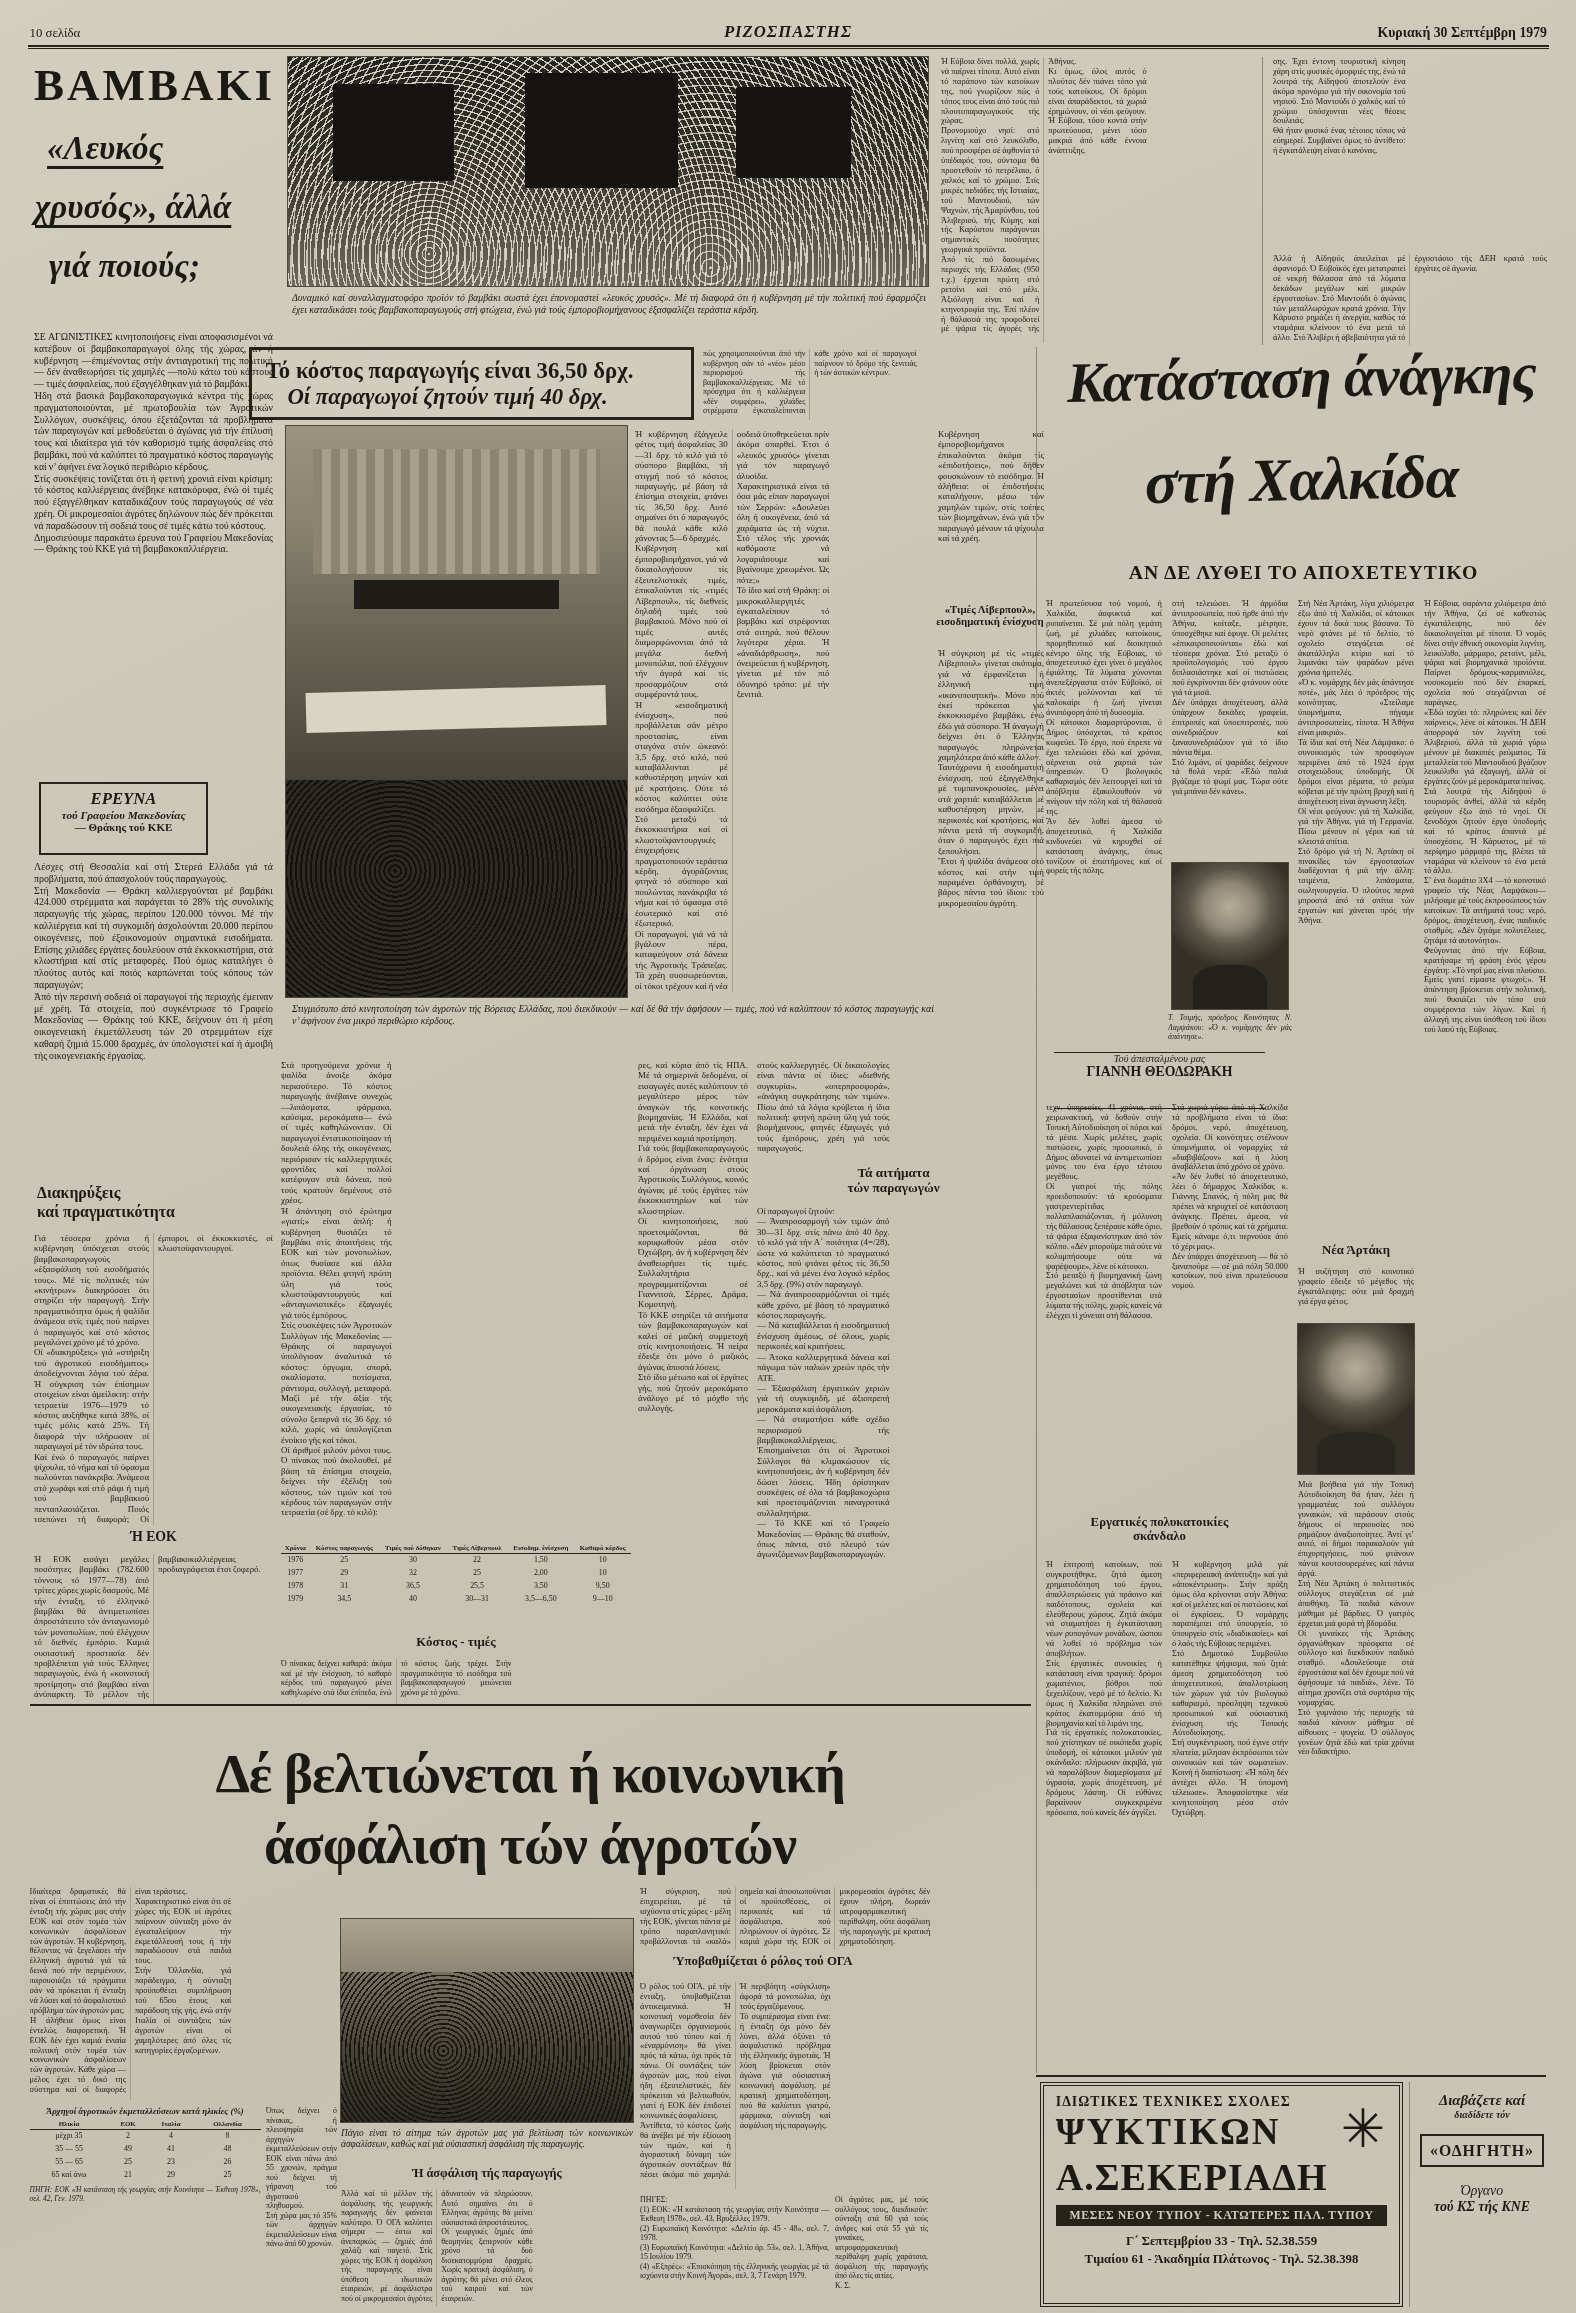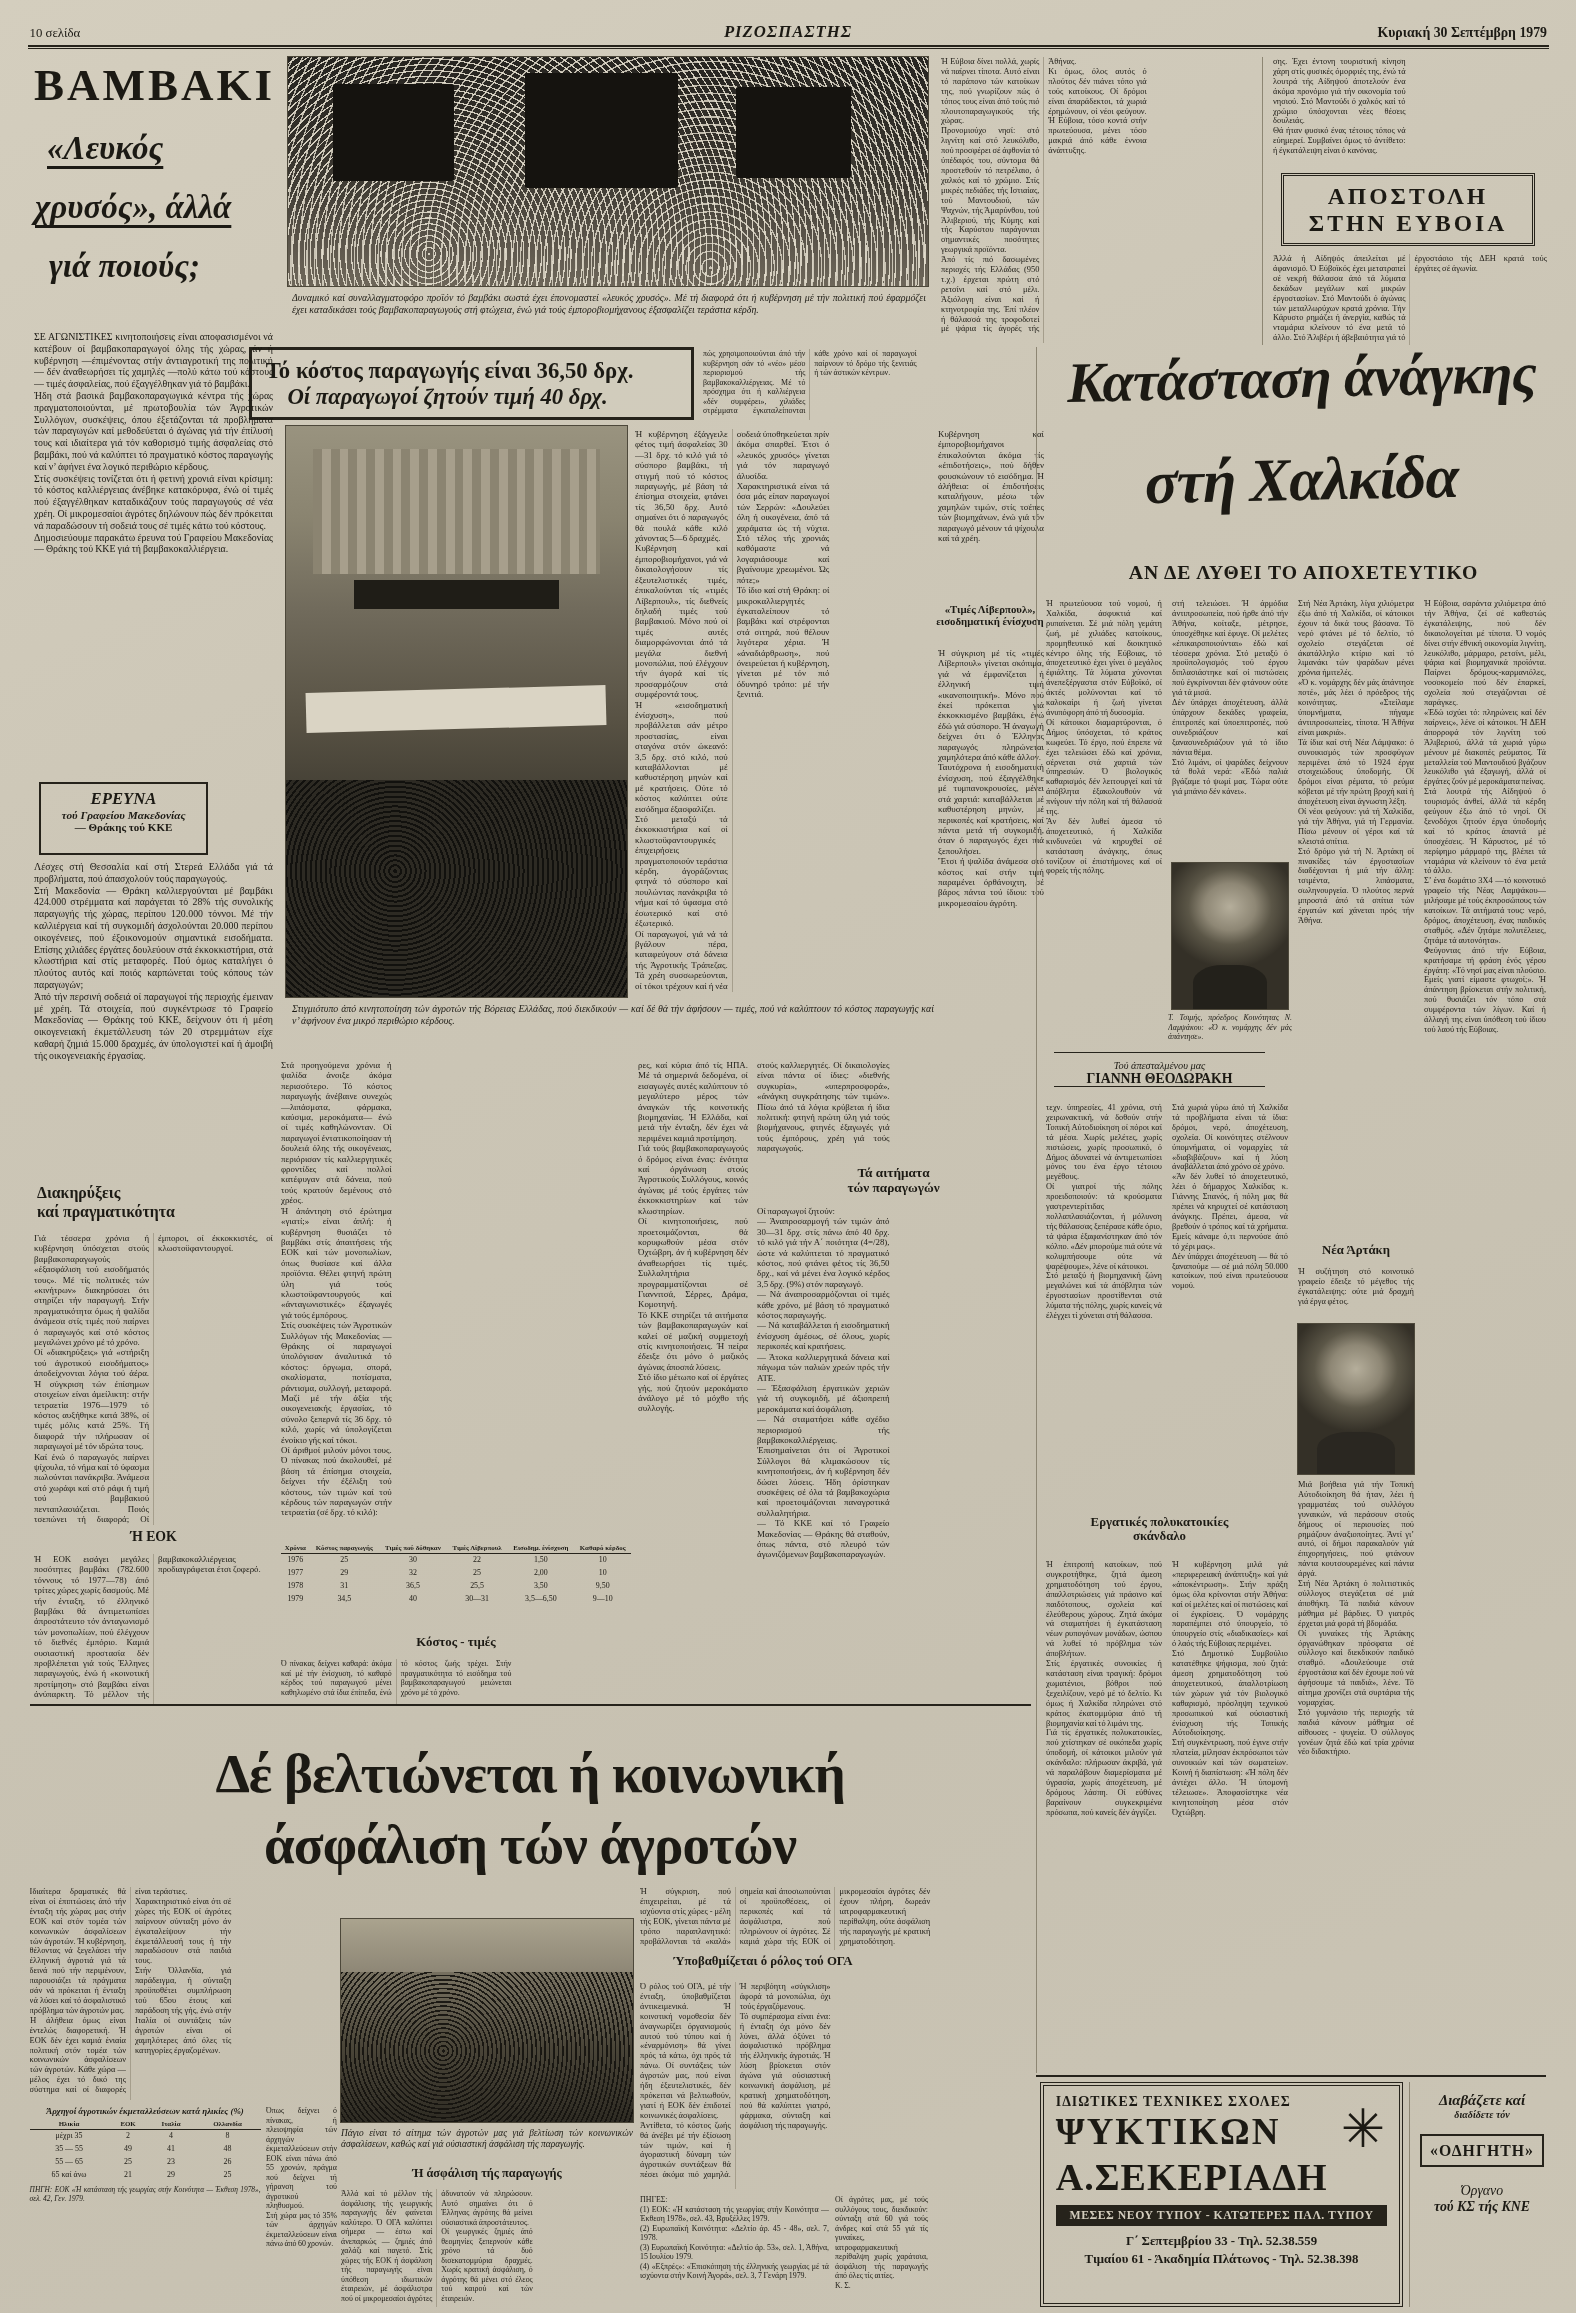--- a/index.html
+++ b/index.html
@@ -58,24 +58,20 @@
   <div class="abs cap" style="left:292px;top:292px;width:634px;height:49px">Δυναμικό καί συναλλαγματοφόρο προϊόν τό βαμβάκι σωστά έχει έπονομαστεί «λευκός χρυσός». Μέ τή διαφορά ότι ή κυβέρνηση μέ τήν πολιτική πού έφαρμόζει έχει καταδικάσει τούς βαμβακοπαραγωγούς στή φτώχεια, ένώ γιά τούς έμποροβιομήχανους έξασφαλίζει τεράστια κέρδη.</div>
 
   <div class="abs bt s85 c3" style="left:941px;top:57px;width:313px;height:286px">Ή Εύβοια δίνει πολλά, χωρίς νά παίρνει τίποτα. Αυτό είναι τό παράπονο τών κατοίκων της, πού γνωρίζουν πώς ό τόπος τους είναι άπό τούς πιό πλουτοπαραγωγικούς τής χώρας.
 Προνομιούχο νησί: στό λιγνίτη καί στό λευκόλιθο, πού προσφέρει σέ άφθονία τό ύπέδαφός του, σύντομα θά προστεθούν τό πετρέλαιο, ό χαλκός καί τό χρώμιο. Στίς μικρές πεδιάδες τής Ιστιαίας, τού Μαντουδιού, τών Ψαχνών, τής Άμαρύνθου, τού Άλιβεριού, τής Κύμης καί τής Καρύστου παράγονται σημαντικές ποσότητες γεωργικά προϊόντα.
 Ἀπό τίς πιό δασωμένες περιοχές τής Ελλάδας (950 τ.χ.) έρχεται πρώτη στό ρετσίνι καί στό μέλι. Άξιόλογη είναι καί ή κτηνοτροφία της. Έπί πλέον ή θάλασσά της τροφοδοτεί μέ ψάρια τίς άγορές τής Άθήνας.
 Κι όμως, όλος αυτός ό πλούτος δέν πιάνει τόπο γιά τούς κατοίκους. Οί δρόμοι είναι άπαράδεκτοι, τά χωριά έρημώνουν, οί νέοι φεύγουν. Ή Εύβοια, τόσο κοντά στήν πρωτεύουσα, μένει τόσο μακριά άπό κάθε έννοια άνάπτυξης.</div>
   <div class="abs vrule" style="left:1262px;top:57px;height:288px"></div>
   <div class="abs bt s85 c2" style="left:1273px;top:57px;width:274px;height:108px">σης. Έχει έντονη τουριστική κίνηση χάρη στίς φυσικές όμορφιές της, ένώ τά λουτρά τής Αίδηψού άποτελούν ένα άκόμα προνόμιο γιά τήν οικονομία τού νησιού. Στό Μαντούδι ό χαλκός καί τό χρώμιο ύπόσχονται νέες θέσεις δουλειάς.
 Θά ήταν φυσικό ένας τέτοιος τόπος νά εύημερεί. Συμβαίνει όμως τό άντίθετο: ή έγκατάλειψη είναι ό κανόνας.</div>
 
-  <div class="abs" style="left:1281px;top:173px;width:254px;height:73px;border:3.9px double #26231b;display:flex;flex-direction:column;justify-content:center">
-    <div class="sub" style="font-size:23.6px;letter-spacing:3px">ΑΠΟΣΤΟΛΗ</div>
-    <div class="sub" style="font-size:23.6px;letter-spacing:3px">ΣΤΗΝ ΕΥΒΟΙΑ</div>
-  </div>
   <div class="abs bt s85 c2" style="left:1273px;top:254px;width:274px;height:91px">Ἀλλά ή Αίδηψός άπειλείται μέ άφανισμό. Ό Εύβοϊκός έχει μετατραπεί σέ νεκρή θάλασσα άπό τά λύματα δεκάδων μεγάλων καί μικρών έργοστασίων. Στό Μαντούδι ό άγώνας τών μεταλλωρύχων κρατά χρόνια. Τήν Κάρυστο ρημάζει ή άνεργία, καθώς τά νταμάρια κλείνουν τό ένα μετά τό άλλο. Στό Άλιβέρι ή άβεβαιότητα γιά τό έργοστάσιο τής ΔΕΗ κρατά τούς έργάτες σέ άγωνία.</div>
 
   <div class="abs" style="left:249px;top:347px;width:445px;height:73px;border:3px solid #26231b;padding:7.9px 13.8px;background:rgba(212,206,192,.55)">
     <div style="font-size:22.7px;font-weight:bold">Τό κόστος παραγωγής είναι 36,50 δρχ.</div>
     <div style="font-size:22.7px;font-weight:bold;font-style:italic;padding-left:21.7px">Οί παραγωγοί ζητούν τιμή 40 δρχ.</div>
   </div>
   <div class="abs bt s8 c3" style="left:703px;top:349px;width:325px;height:71px">πώς χρησιμοποιούνται άπό τήν κυβέρνηση σάν τό «νέο» μέσο περιορισμού τής βαμβακοκαλλιέργειας. Μέ τό πρόσχημα ότι ή καλλιέργεια «δέν συμφέρει», χιλιάδες στρέμματα έγκαταλείπονται κάθε χρόνο καί οί παραγωγοί παίρνουν τό δρόμο τής ξενιτιάς ή τών άστικών κέντρων.</div>
 
   <div class="abs ph ph-street" style="left:286px;top:426px;width:341px;height:571px">
     <div style="position:absolute;left:8%;top:4%;width:84%;height:22%;background:repeating-linear-gradient(90deg,#8b8471 0 8.9px,#a79f8c 8.9px 17.7px)"></div>
@@ -203,21 +199,21 @@
 Ἂν δέν λυθεί άμεσα τό άποχετευτικό, ή Χαλκίδα κινδυνεύει νά κηρυχθεί σέ κατάσταση άνάγκης, όπως τονίζουν οί έπιστήμονες καί οί φορείς τής πόλης.</div>
   <div class="abs bt s85" style="left:1172px;top:599px;width:116px;height:260px">στή τελειώσει. Ή άρμόδια άντιπροσωπεία, πού ήρθε άπό τήν Άθήνα, κοίταξε, μέτρησε, ύποσχέθηκε καί έφυγε. Οί μελέτες «έπικαιροποιούνται» έδώ καί τέσσερα χρόνια. Στό μεταξύ ό προϋπολογισμός τού έργου διπλασιάστηκε καί οί πιστώσεις πού έγκρίνονται δέν φτάνουν ούτε γιά τά μισά.
 Δέν ύπάρχει άποχέτευση, άλλά ύπάρχουν δεκάδες γραφεία, έπιτροπές καί ύποεπιτροπές, πού συνεδριάζουν καί ξανασυνεδριάζουν γιά τό ίδιο πάντα θέμα.
 Στό λιμάνι, οί ψαράδες δείχνουν τά θολά νερά: «Έδώ παλιά βγάζαμε τό ψωμί μας. Τώρα ούτε γιά μπάνιο δέν κάνει».</div>
 
   <div class="abs ph ph-portrait" style="left:1172px;top:863px;width:116px;height:146px">
     <div style="position:absolute;left:18%;bottom:0;width:64%;height:30%;background:#23211b;border-radius:40% 40% 0 0"></div>
   </div>
   <div class="abs cap" style="left:1168px;top:1013px;width:124px;height:35px;font-size:7.9px;line-height:9.5px">Τ. Τσιμής, πρόεδρος Κοινότητας Ν. Λαμψάκου: «Ό κ. νομάρχης δέν μάς άπάντησε».</div>
 
-  <div class="abs" style="left:1054px;top:1052px;width:211px;height:35px;border-top:1px solid #26231b;border-bottom:1px solid #26231b;padding-top:7px;text-align:center">
+  <div class="abs" style="left:1054px;top:1052px;width:211px;height:57px;border-top:1px solid #26231b;border-bottom:1px solid #26231b;padding-top:0;text-align:center">
     <div style="font-size:10.3px;font-style:italic">Τού άπεσταλμένου μας</div>
     <div style="font-size:13.8px;font-weight:bold">ΓΙΑΝΝΗ ΘΕΟΔΩΡΑΚΗ</div>
   </div>
 
   <div class="abs bt s85" style="left:1046px;top:1103px;width:116px;height:406px">τεχν. ύπηρεσίες, 41 χρόνια, στή χειρωνακτική, νά δοθούν στήν Τοπική Αύτοδιοίκηση οί πόροι καί τά μέσα. Χωρίς μελέτες, χωρίς πιστώσεις, χωρίς προσωπικό, ό Δήμος άδυνατεί νά άντιμετωπίσει μόνος του ένα έργο τέτοιου μεγέθους.
 Οί γιατροί τής πόλης προειδοποιούν: τά κρούσματα γαστρεντερίτιδας πολλαπλασιάζονται, ή μόλυνση τής θάλασσας ξεπέρασε κάθε όριο, τά ψάρια έξαφανίστηκαν άπό τόν κόλπο. «Δέν μπορούμε πιά ούτε νά κολυμπήσουμε ούτε νά ψαρέψουμε», λένε οί κάτοικοι.
 Στό μεταξύ ή βιομηχανική ζώνη μεγαλώνει καί τά άπόβλητα τών έργοστασίων προστίθενται στά λύματα τής πόλης, χωρίς κανείς νά έλέγχει τί χύνεται στή θάλασσα.</div>
   <div class="abs bt s85" style="left:1172px;top:1103px;width:116px;height:406px">Στά χωριά γύρω άπό τή Χαλκίδα τά προβλήματα είναι τά ίδια: δρόμοι, νερό, άποχέτευση, σχολεία. Οί κοινότητες στέλνουν ύπομνήματα, οί νομαρχίες τά «διαβιβάζουν» καί ή λύση άναβάλλεται άπό χρόνο σέ χρόνο.
 «Άν δέν λυθεί τό άποχετευτικό, λέει ό δήμαρχος Χαλκίδας κ. Γιάννης Σπανός, ή πόλη μας θά πρέπει νά κηρυχτεί σέ κατάσταση άνάγκης. Πρέπει, άμεσα, νά βρεθούν ό τρόπος καί τά χρήματα. Εμείς κάναμε ό,τι περνούσε άπό τό χέρι μας».
 Δέν ύπάρχει άποχέτευση — θά τό ξαναπούμε — σέ μιά πόλη 50.000 κατοίκων, πού είναι πρωτεύουσα νομού.</div>

